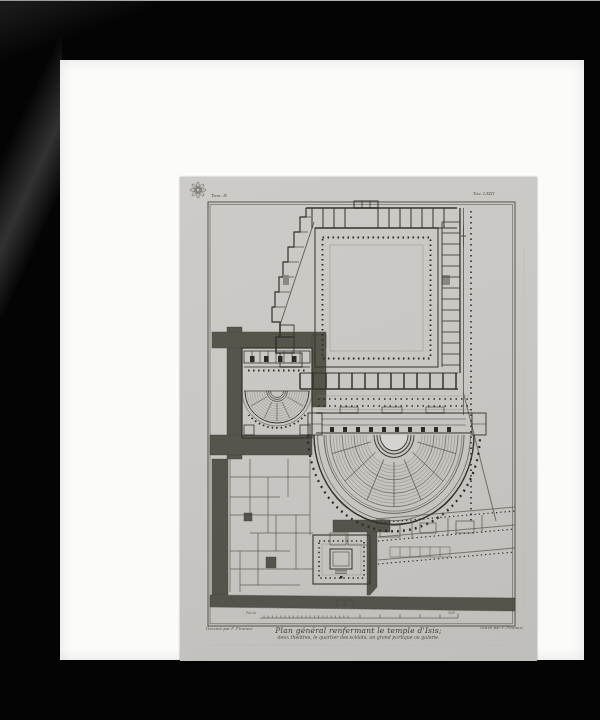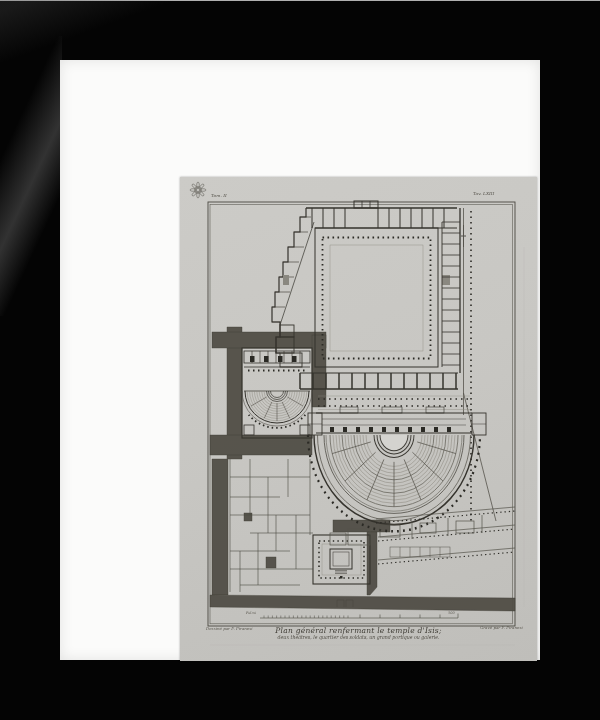--- a/index.html
+++ b/index.html
@@ -16,20 +16,21 @@
   }
   .frame-sheen-top{
     position:absolute;left:0;top:0;width:220px;height:62px;
     background:linear-gradient(160deg,rgba(90,90,90,.25) 8%,transparent 45%);
     pointer-events:none;
   }
   .mat{
     position:absolute;left:60px;top:60px;width:480px;height:600px;
     background:#fbfbfa;
     box-shadow:inset 0 0 14px rgba(0,0,0,.10);
+    padding-left:44px;
   }
   .print{
     position:absolute;left:120px;top:117px;width:357px;height:484px;
     background:linear-gradient(160deg,#cccbc7 0%,#c8c7c3 45%,#bfbeba 100%);
     box-shadow:0 0 2px rgba(0,0,0,.35);
   }
   .print svg{position:absolute;left:0;top:0;}
   .cap{position:absolute;color:#45423b;white-space:nowrap;}
   .cap-title1{
     left:0;top:449px;width:357px;text-align:center;

